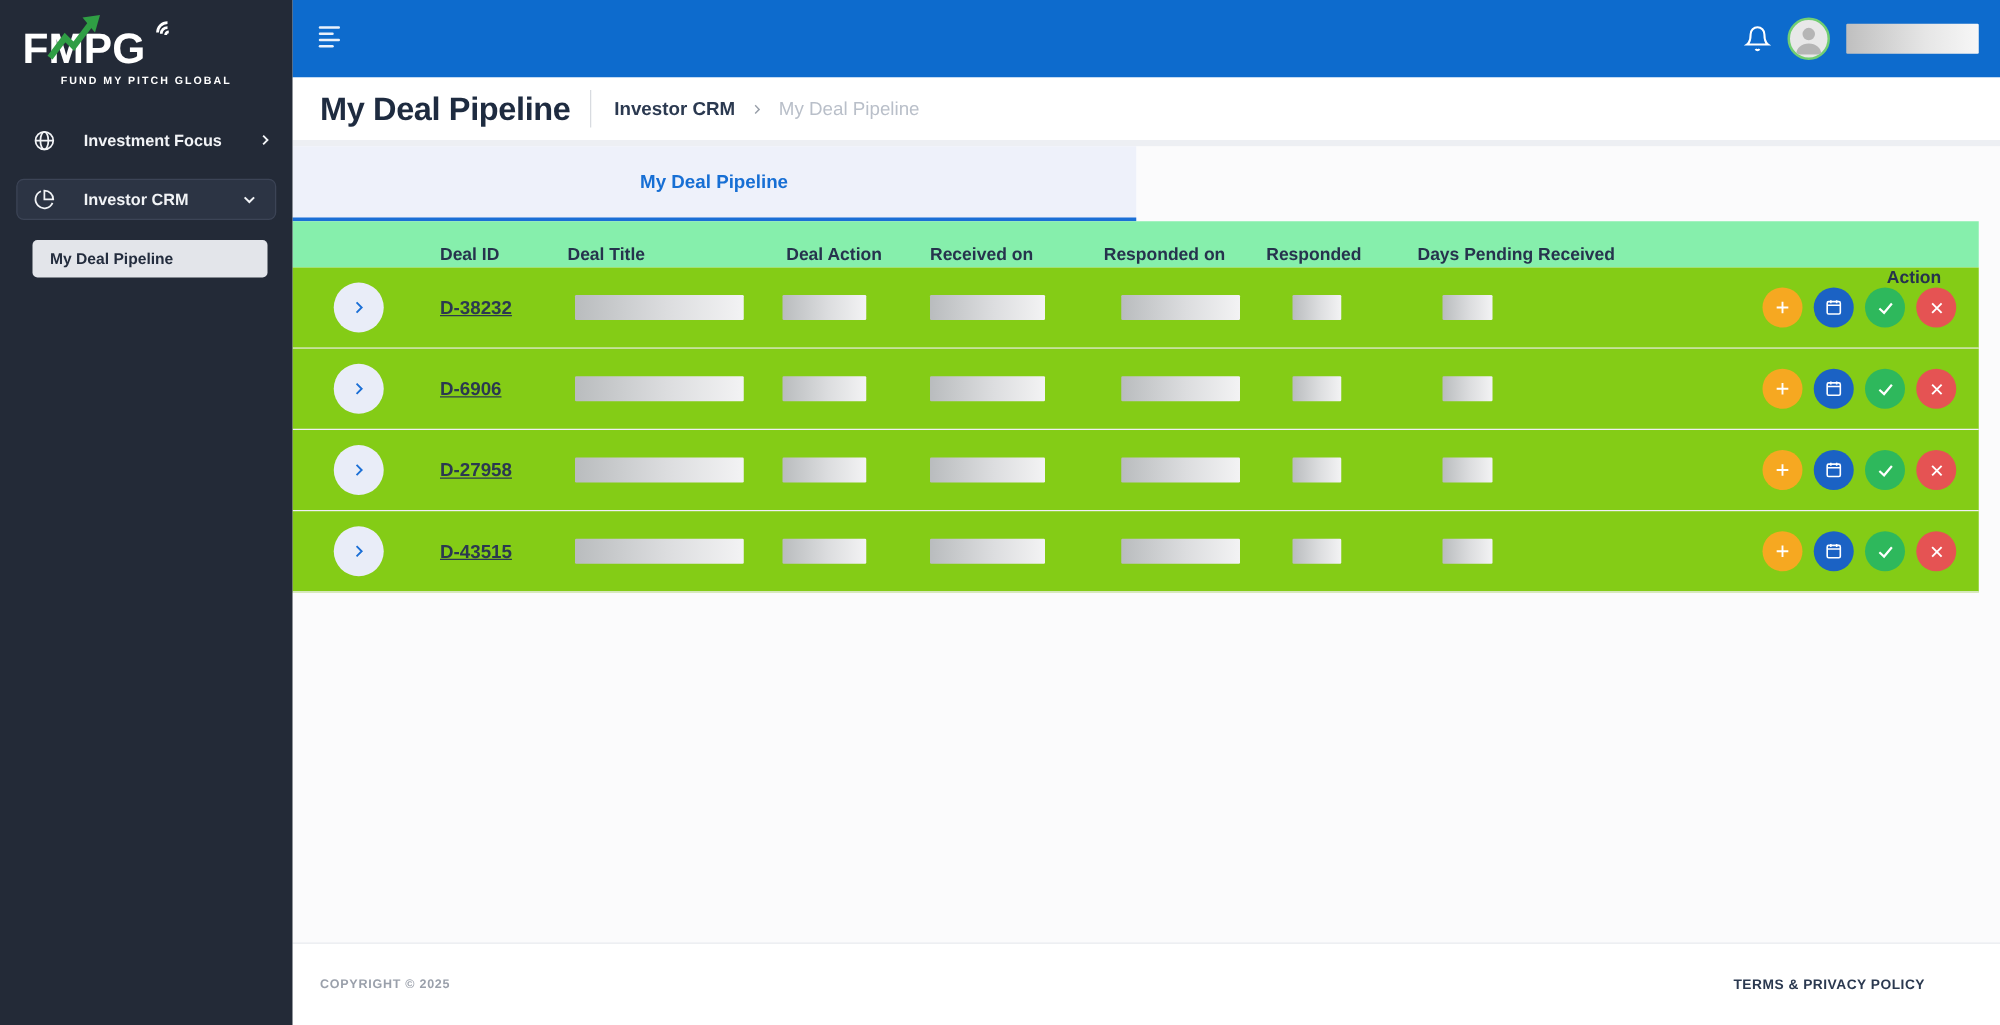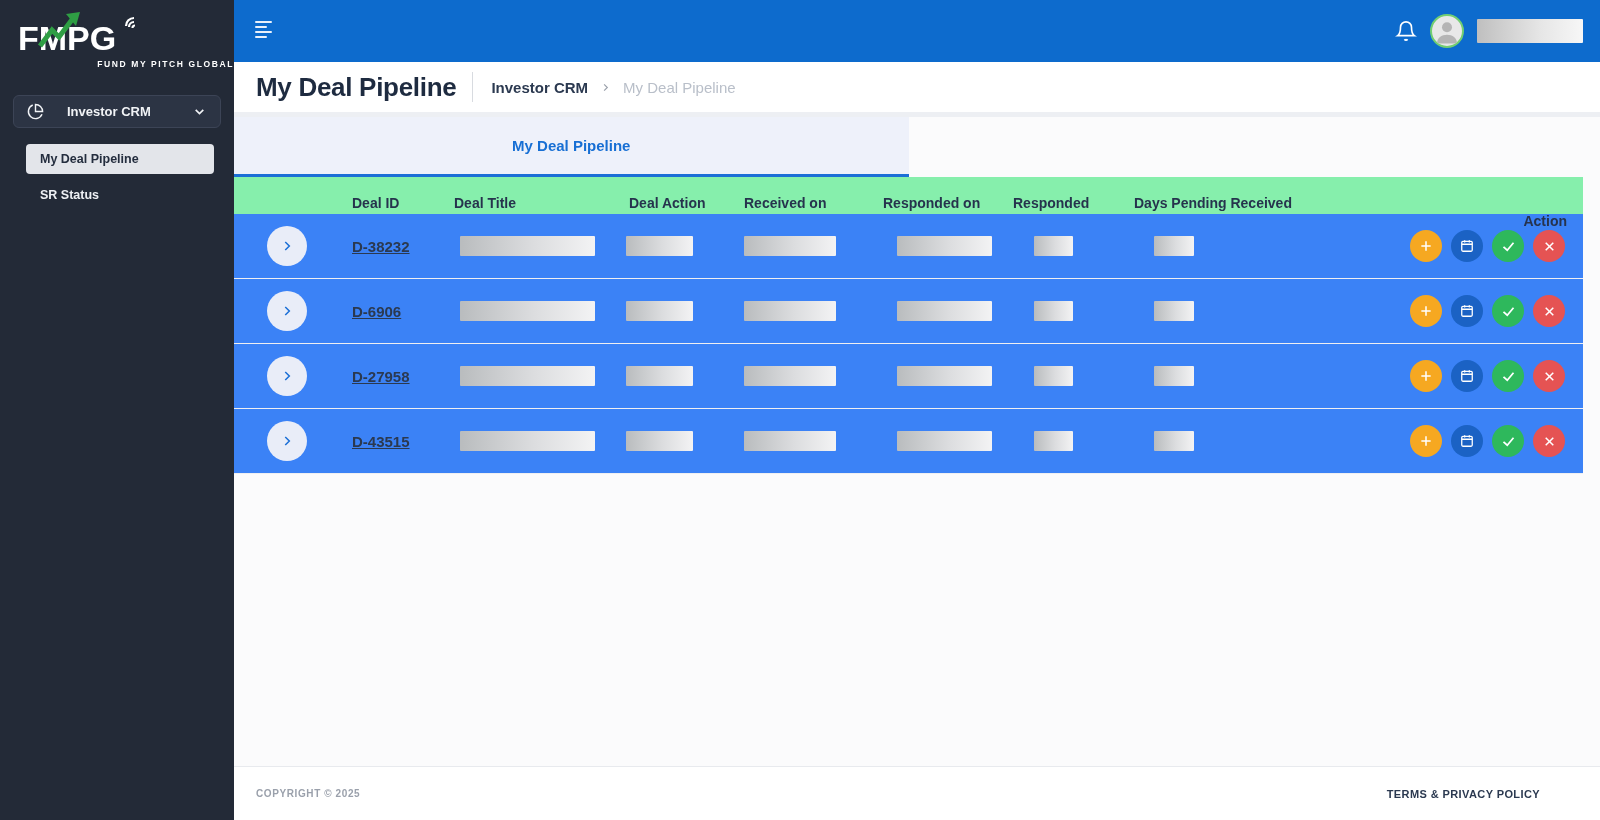--- a/index.html
+++ b/index.html
@@ -1,21 +1,21 @@
 <!DOCTYPE html>
 <html><head>
 <meta charset="utf-8">
 <style>
   * { margin:0; padding:0; box-sizing:border-box; }
   html,body { width:1600px; height:820px; overflow:hidden; font-family:"Liberation Sans", sans-serif; background:#fff; }
 
   
   .sidebar { position:absolute; left:0; top:0; width:234px; height:820px; background:#232a37; z-index:5; }
   .logo-wrap { padding:8px 0 4px; text-align:center; }
-  .logo-tagline { color:#fff; font-size:8.5px; font-weight:700; letter-spacing:1.6px; margin-top:1px;text-align:right; }
+  .logo-tagline { color:#fff; font-size:8.5px; font-weight:700; letter-spacing:1.6px; margin-top:1px; }
   .side-nav { margin-top:22px; }
   .nav-item { display:flex; align-items:center; height:34px; padding:0 16px 0 27px; color:#f1f3f6; font-size:13px; font-weight:700; cursor:pointer; }
   .nav-item .lbl { margin-left:23px; flex:1; }
   .nav-item.parent { background:#2c3444; border:1px solid #3c4456; border-radius:6px; margin:14px 13px 0; height:33px; padding:0 14px 0 13px; }
   .sub-nav { margin-top:16px; }
   .sub-item { display:flex; align-items:center; height:30px; margin:2px 20px 6px 26px; padding-left:14px; color:#eef0f4; font-size:12.5px; font-weight:700; cursor:pointer; border-radius:4px; }
   .sub-item.active { background:#e3e5ea; color:#242d3e; }
 
   
   .main { position:absolute; left:234px; top:0; width:1366px; height:820px; background:#fbfbfc; display:flex; flex-direction:column; }
@@ -40,33 +40,33 @@
   .tab { width:50%; height:60px; display:flex; align-items:center; justify-content:center; font-size:15px; font-weight:700; color:#243247; background:#fff; border-bottom:3.5px solid transparent; cursor:pointer; }
   .tab.active { background:#eef1fa; color:#176fd4; border-bottom-color:#1b6fd6; }
 
   
   .table { width:1349px; flex:none; }
   .tgrid { display:grid; grid-template-columns:95px 115px 175px 118px 138px 130px 119px 235px 1fr; align-items:center; }
   .thead { background:#86efac; height:37px; }
   .thead .cell { font-size:14px; font-weight:700; color:#26334d; }
   .cell { display:flex; align-items:center; }
   .pl23{padding-left:23px}.pl10{padding-left:10px}.pl7{padding-left:7px}.pl8{padding-left:8px}
-  .cell.actions-h { justify-content:flex-end; padding-right:16px;margin-top:36px; }
-  .trow { height:65px; background:#3b82f6; border-bottom:1px solid #efeff2; }
+  .cell.actions-h { justify-content:flex-end; padding-right:30px;margin-top:36px; }
+  .trow { height:65px; background:#84cc16; border-bottom:1px solid #efeff2; }
   .expander { width:40px; height:40px; border-radius:50%; background:#e9edf8; border:none; margin-left:33px; display:flex; align-items:center; justify-content:center; cursor:pointer; }
   .deal-link { font-size:15px; font-weight:600; color:#2b3950; text-decoration:underline; padding-left:23px; cursor:pointer; }
   .bar { height:20px; border-radius:1px; background:linear-gradient(90deg,#b9bcbe 0%,#dcdddf 55%,#f3f3f4 100%); }
   .b-title{width:135px;margin-left:16px}.b-value{width:67px;margin-left:7px}.b-recv{width:92px;margin-left:7px}
   .b-revw{width:95px;margin-left:22px}.b-resp{width:39px;margin-left:29px}.b-days{width:40px;margin-left:30px}
   .cell.actions { justify-content:flex-end; gap:9px; padding-right:18px; }
   .abtn { width:32px; height:32px; border-radius:50%; border:none; display:flex; align-items:center; justify-content:center; cursor:pointer; }
   .abtn.add{background:#f6a821}.abtn.cal{background:#1b62c4}.abtn.ok{background:#2eb85c}.abtn.del{background:#e55353}
 
   .spacer { flex:1; }
-  .footer { height:54px; background:#fff; border-top:1px solid #e8eaee; display:flex; align-items:center; flex:none; }
+  .footer { height:66px; background:#fff; border-top:1px solid #e8eaee; display:flex; align-items:center; flex:none; }
   .copyright { font-size:10px; font-weight:600; letter-spacing:0.6px; color:#9aa0ab; padding-left:22px; }
   .legal { margin-left:auto; font-size:11px; font-weight:700; letter-spacing:0.4px; color:#2b3950; padding-right:60px; cursor:pointer; }
 
   svg { display:block; }
 </style>
 </head>
 <body>
 
 <aside class="sidebar">
   <div class="logo-wrap">
@@ -75,42 +75,54 @@
       <polyline points="40,38 52,22 59,29 74,9" fill="none" stroke="#2f9e44" stroke-width="5"></polyline>
       <polygon points="66,6 80,4 76,18" fill="#2f9e44"></polygon>
       <path d="M126 18 a8 8 0 0 1 8 -8" fill="none" stroke="#ffffff" stroke-width="2.2"></path>
       <path d="M129 19 a5 5 0 0 1 5 -5" fill="none" stroke="#ffffff" stroke-width="2.2"></path>
       <path d="M132.5 20 a2.5 2.5 0 0 1 2.5 -2.5" fill="none" stroke="#ffffff" stroke-width="2.2"></path>
     </svg>
     <div class="logo-tagline">FUND MY PITCH GLOBAL</div>
   </div>
 
   <nav class="side-nav">
+    <div class="nav-item">
+      <span>
+        <svg width="17" height="17" viewBox="0 0 24 24" fill="none" stroke="#f1f3f6" stroke-width="2">
+          <circle cx="12" cy="12" r="10"></circle>
+            <path d="M2 12h20"></path>
+            <ellipse cx="12" cy="12" rx="4.5" ry="10"></ellipse>
+        </svg>
+      </span>
+      <span class="lbl">Investment Focus</span>
+      <span>
+        <svg width="12" height="12" viewBox="0 0 24 24" fill="none" stroke="#f1f3f6" stroke-width="3">
+            <polyline points="9 5 16 12 9 19"></polyline>
+          </svg>
+      </span>
+    </div>
 
     <div class="nav-item parent">
       <span>
         <svg width="17" height="17" viewBox="0 0 24 24" fill="none" stroke="#f1f3f6" stroke-width="2">
           <path d="M21.2 15.9A10 10 0 1 1 8.1 2.8"></path>
             <path d="M22 12A10 10 0 0 0 12 2v10z"></path>
         </svg>
       </span>
       <span class="lbl">Investor CRM</span>
       <span>
         <svg width="13" height="13" viewBox="0 0 24 24" fill="none" stroke="#f1f3f6" stroke-width="3">
             <polyline points="5 9 12 16 19 9"></polyline>
           </svg>
       </span>
     </div>
 
     <div class="sub-nav">
       <div class="sub-item active">
         <span>My Deal Pipeline</span>
-      </div>
-      <div class="sub-item">
-        <span>SR Status</span>
       </div>
     </div>
   </nav>
 </aside>
 
 <div class="main">
 
   <div class="topbar">
     <div class="hamburger">
       <div class="w1"></div>

